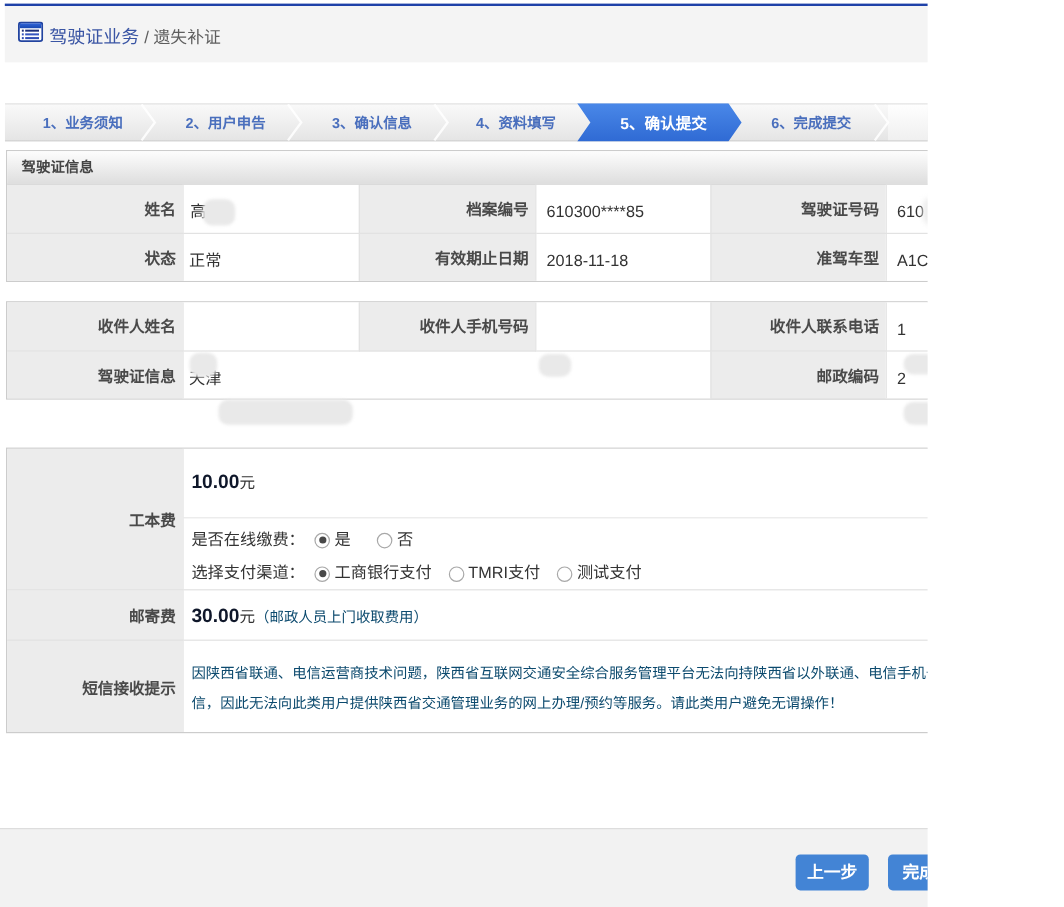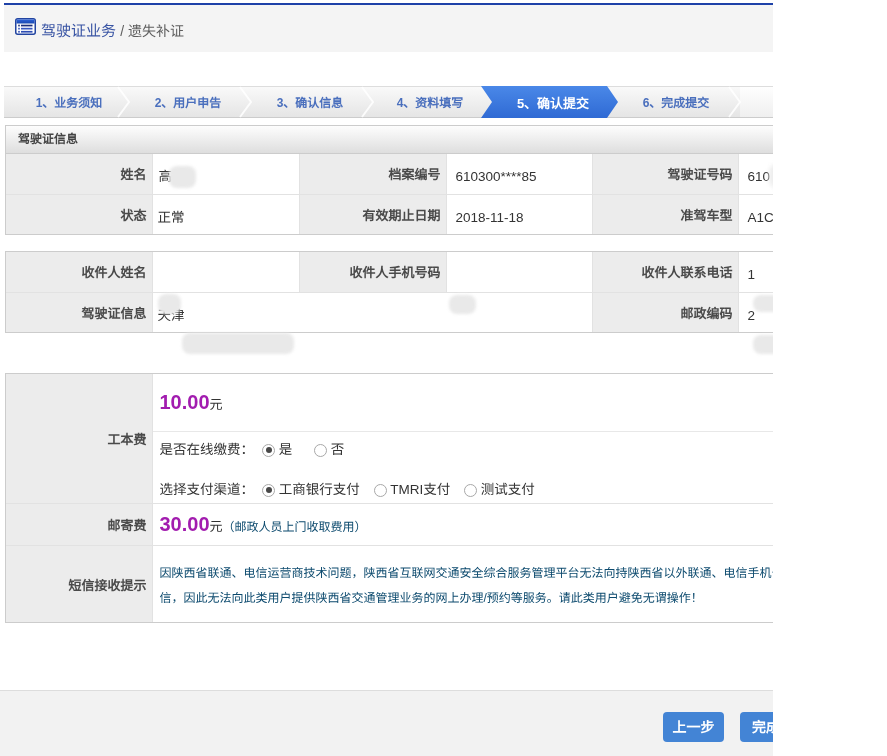--- a/index.html
+++ b/index.html
@@ -21,21 +21,21 @@
 td.vl { background:#fff; padding-left:9px; }
 tr.r41 td.vl { height:34px; line-height:34px; padding-top:6px; }
 tr.r41 td.lb { height:38px; line-height:38px; padding-top:2px;margin-left:43px; }
 tr.r40 td.vl { height:33px; line-height:33px; padding-top:6px; }
 tr.r40 td.lb { height:37px; line-height:37px; padding-top:2px; }
 td.vl { font-size:13.5px; }
 td:first-child { border-left:none; }
 td:last-child { border-right:none; }
 tr:last-child td { border-bottom:none; }
 tr:first-child td { border-top:none; }
-.red-big { color:#a21caf; font-weight:bold; font-size:20px; }
+.red-big { color:#0f172a; font-weight:bold; font-size:16px; }
 .red { color:#0c4a6e; }
 .sep { border-bottom:1px solid #e8e8e8; }
 .radio { display:inline-block; width:11px; height:11px; border:1px solid #a8a8a8; border-radius:50%; background:#fff; vertical-align:middle; position:relative; }
 .radio.on:after { content:""; position:absolute; left:2.5px; top:2.5px; width:6px; height:6px; border-radius:50%; background:#484848; }
 .vcode-input { position:absolute; left:8px; top:7px; width:136px; height:26px; border:1px solid #ccc; border-radius:2px; background:#fff; }
 .vcode-btn { position:absolute; left:150px; top:7px; width:83px; height:26px; background:#ececec; border:1px solid #ccc; border-radius:2px; text-align:center; line-height:26px; font-size:13px; color:#333; }
 .footer { position:absolute; left:0; top:690px; width:887px; height:66px; background:#f2f2f2; border-top:1px solid #ddd; }
 .btn { position:absolute; top:21px; height:30px; background:#4384d5; border-radius:4px; color:#fff; font-size:14px; font-weight:bold; text-align:center; line-height:30px; }
 .blur { position:absolute; background:#e9e9e9; border-radius:8px; filter:blur(1.4px); }
 </style>
@@ -167,21 +167,21 @@
       <colgroup>
           <col style="width:146px">
           <col>
         </colgroup>
       <tbody>
           <tr>
         <td class="lb" style="height:117px;">工本费</td>
         <td class="vl" style="padding:0;">
           <div style="height:57px; line-height:57px; padding-left:7px;" class="sep"><span class="red-big">10.00</span><span style="font-size:13px;">元</span></div>
           <div style="height:30px; line-height:30px; padding-left:7px; margin-top:3px;">是否在线缴费：<span class="radio on" style="margin-left:8px;"></span> 是 <span class="radio" style="margin-left:18px;"></span> 否</div>
-          <div style="height:26px; line-height:26px; padding-left:7px;margin-top:12px;">选择支付渠道：<span class="radio on" style="margin-left:8px;"></span> 工商银行支付 <span class="radio" style="margin-left:10px;"></span> TMRI支付 <span class="radio" style="margin-left:10px;"></span> 测试支付</div>
+          <div style="height:26px; line-height:26px; padding-left:7px;">选择支付渠道：<span class="radio on" style="margin-left:8px;"></span> 工商银行支付 <span class="radio" style="margin-left:10px;"></span> TMRI支付 <span class="radio" style="margin-left:10px;"></span> 测试支付</div>
         </td>
       </tr>
       <tr>
         <td class="lb" style="height:41px;">邮寄费</td>
         <td class="vl" style="padding-left:7px;"><span class="red-big">30.00</span><span style="font-size:13px;">元</span><span class="red" style="font-size:12px;">（邮政人员上门收取费用）</span></td>
       </tr>
       <tr>
         <td class="lb" style="height:76px;">短信接收提示</td>
         <td class="vl red" style="font-size:12px; line-height:25px; padding-left:7px; padding-right:10px; padding-top:3px;">因陕西省联通、电信运营商技术问题，陕西省互联网交通安全综合服务管理平台无法向持陕西省以外联通、电信手机号码的用户发送短信，因此无法向此类用户提供陕西省交通管理业务的网上办理/预约等服务。请此类用户避免无谓操作！</td>
       </tr>

